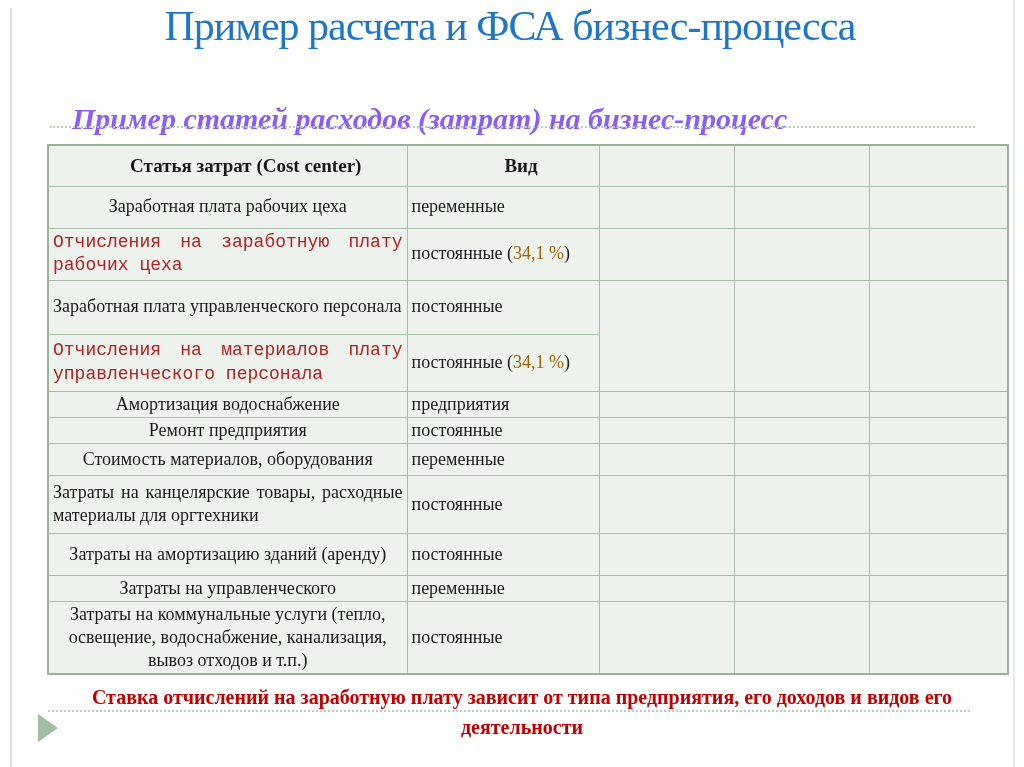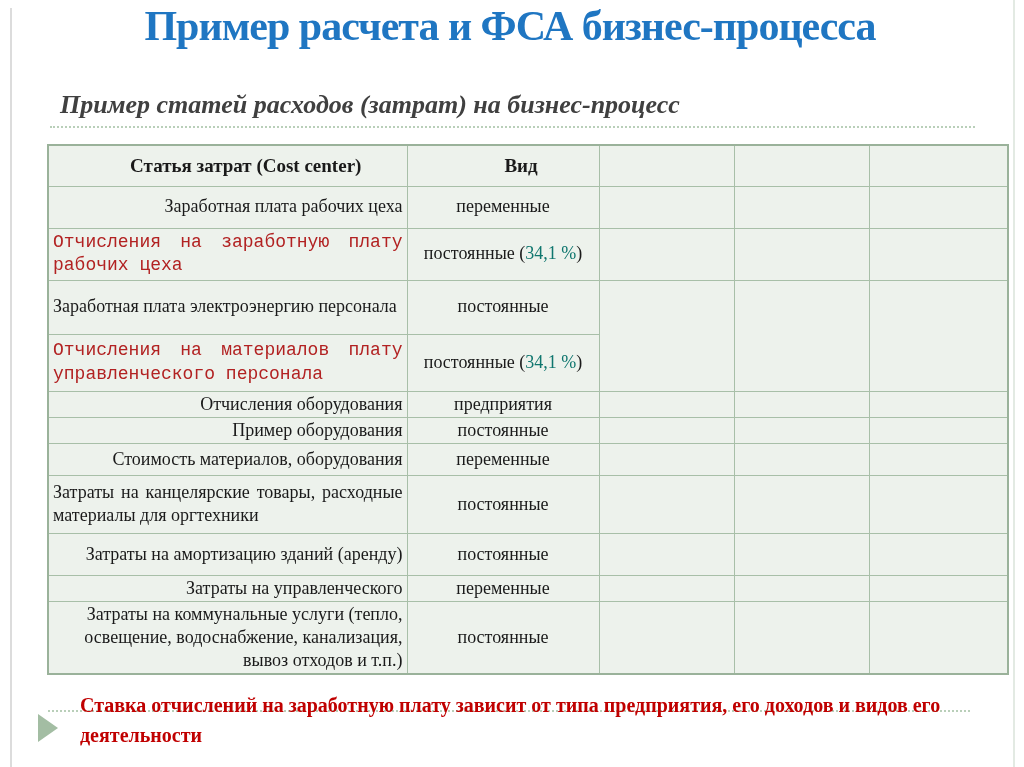--- a/index.html
+++ b/index.html
@@ -18,28 +18,28 @@
     background:#dcdcdc;
   }
   .right-rule {
     position:absolute; left:1013px; top:0; bottom:0; width:2px;
     background:#e3eae3;
   }
 
   .title {
     position:absolute; top:2px; left:20px; width:980px; margin:0;
     text-align:center;
-    font-size:42px; font-weight:bold;
+    font-size:42px; font-weight:normal;
     color:#1f76c2;
     letter-spacing:-1px;
   }
   .subtitle {
-    position:absolute; top:90px; left:60px; margin:0;
-    font-size:26px; font-weight:bold; font-style:italic;
-    color:#404040;
+    position:absolute; top:90px; left:60px; margin:12px;
+    font-size:30px; font-weight:bold; font-style:italic;
+    color:#8b5cf6;
   }
   .dotted {
     position:absolute; height:0;
     border-top:2px dotted #b9cfb9;
     z-index:0;
   }
   .dotted-top   { top:126px; left:50px; width:925px; }
   .dotted-bottom{ top:710px; left:48px; width:922px; }
 
   table.cost {
@@ -53,33 +53,34 @@
     padding:1px 4px;
     vertical-align:middle;
     font-size:18px;
     line-height:1.28;
     color:#1a1a1a;
     overflow:hidden;
   }
   table.cost th {
     font-size:19px; font-weight:bold; text-align:center;padding-left:40px;
   }
-  td.name-cell { text-align:right; }
+  td.name-cell { text-align:center; }
   td.just { text-align:justify; }
-  td.type-cell { text-align:center; }
+  td.type-cell { }
   tr.red-row td.name-cell { color:#b22222;font-family:Liberation Mono, monospace; }
-  .rate-red { color:#0f766e; }
+  .rate-red { color:#a16207; }
   .paren { color:#1a1a1a; }
 
   .footnote {
-    position:absolute; left:72px; top:682px; width:900px; margin:8px;
+    position:absolute; left:72px; top:682px; width:900px; margin:0;
     font-size:20px; font-weight:bold;
     color:#c00000;
     line-height:1.5;
     z-index:1;
+    text-align:center;
   }
   .bullet-triangle {
     position:absolute; left:38px; top:714px;
     width:0; height:0;
     border-left:20px solid #a3bda3;
     border-top:14px solid transparent;
     border-bottom:14px solid transparent;
   }
 </style>
 </head>
@@ -122,42 +123,42 @@
 
       <tr class="red-row" style="height:52px">
         <td class="name-cell just">Отчисления на заработную плату рабочих цеха</td>
         <td class="type-cell"><span>постоянные</span> <span class="paren">(</span><span class="rate-red">34,1 %</span><span class="paren">)</span></td>
         <td></td>
         <td></td>
         <td></td>
       </tr>
 
       <tr style="height:54px">
-        <td class="name-cell just">Заработная плата электроэнергию персонала</td>
+        <td class="name-cell just">Заработная плата управленческого персонала</td>
         <td class="type-cell">постоянные</td>
         <td rowspan="2"></td>
         <td rowspan="2"></td>
         <td rowspan="2"></td>
       </tr>
 
       <tr class="red-row" style="height:57px">
         <td class="name-cell just">Отчисления на материалов плату управленческого персонала</td>
         <td class="type-cell"><span>постоянные</span> <span class="paren">(</span><span class="rate-red">34,1 %</span><span class="paren">)</span></td>
       </tr>
 
       <tr style="height:23px">
-        <td class="name-cell">Отчисления оборудования</td>
+        <td class="name-cell">Амортизация водоснабжение</td>
         <td class="type-cell">предприятия</td>
         <td></td>
         <td></td>
         <td></td>
       </tr>
 
       <tr style="height:22px">
-        <td class="name-cell">Пример оборудования</td>
+        <td class="name-cell">Ремонт предприятия</td>
         <td class="type-cell">постоянные</td>
         <td></td>
         <td></td>
         <td></td>
       </tr>
 
       <tr style="height:32px">
         <td class="name-cell">Стоимость материалов, оборудования</td>
         <td class="type-cell">переменные</td>
         <td></td>

